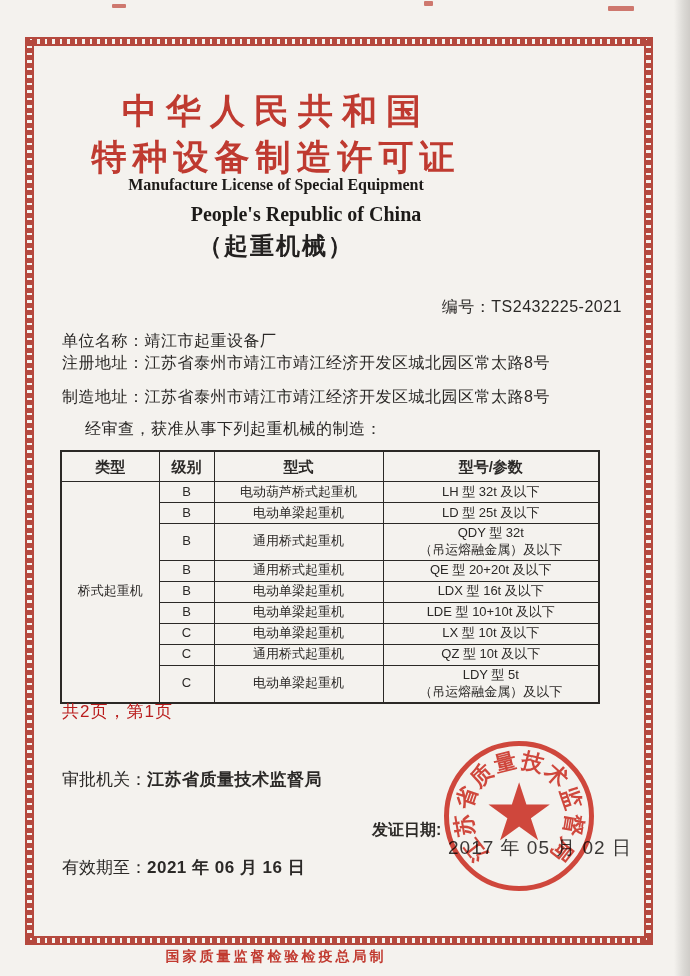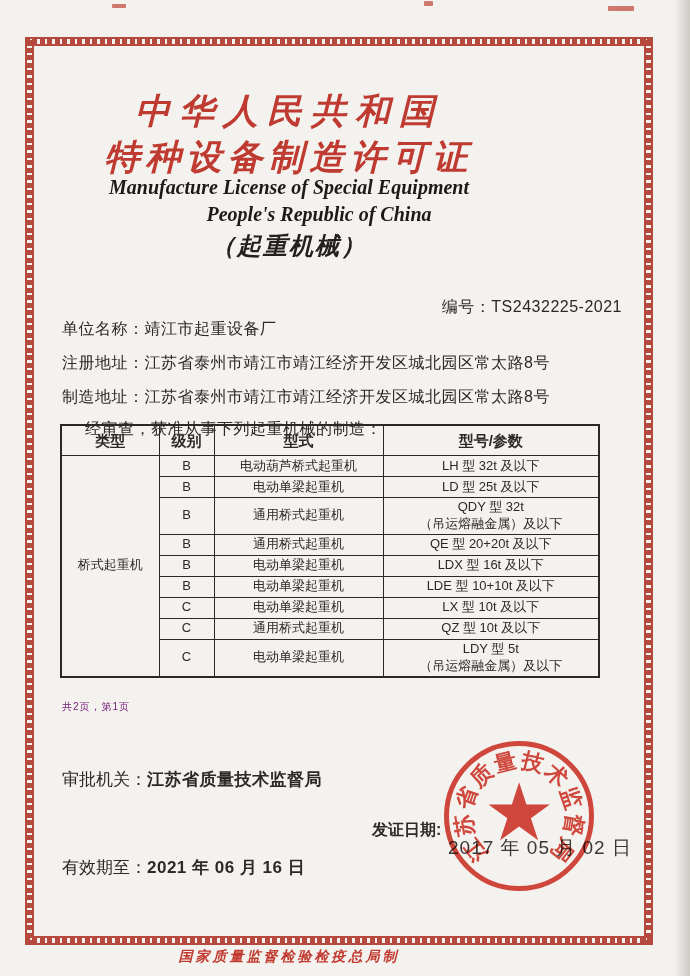--- a/index.html
+++ b/index.html
@@ -30,55 +30,55 @@
     position:absolute; top:37px; height:908px; width:9px; box-sizing:border-box;
     background:repeating-linear-gradient(0deg, #b5493e 0 5px, rgba(181,73,62,0) 5px 7.5px);
     border-left:2px solid #b5493e; border-right:2px solid #b5493e;
   }
   .frame-top { top:37px; }
   .frame-bottom { top:936px; }
   .frame-left { left:25px; }
   .frame-right { left:644px; }
 
   
-  .centerband { position:absolute; left:25px; width:528px; text-align:center;font-style:italic; }
+  .centerband { position:absolute; left:12px; width:528px; text-align:center; }
   .title-cn { color:#bf3a30; font-weight:bold; font-size:35px; letter-spacing:9px; }
   .t1 { top:88px; }
   .t2 { top:134px; letter-spacing:6px; }
   .title-en { color:#1c1a18; font-family:"Liberation Serif", serif; font-weight:bold; }
-  .t3 { top:176px; font-size:20px; }
+  .t3 { top:176px; font-size:16px; }
   .t4 { top:203px; font-size:20px;margin-left:30px; }
   .t5 { top:230px; font-size:24px; font-weight:bold; letter-spacing:2px; color:#232120; }
 
   .license-no { top:264px; right:68px; font-size:16px; letter-spacing:.5px; color:#2a2826;margin-top:33px; }
 
   
   .info-line { position:absolute; left:62px; font-size:16px; letter-spacing:.5px; white-space:nowrap; color:#2b2927; }
-  .i1 { top:319px; }
+  .i1 { top:331px; }
   .i2 { top:353px; }
   .i3 { top:387px; }
   .i4 { top:419px; left:85px; }
 
   
   table.lic {
-    position:absolute; left:60px; top:424px; width:538px;
+    position:absolute; left:60px; top:450px; width:538px;
     border-collapse:collapse; table-layout:fixed;
   }
   table.lic th, table.lic td {
     border:1px solid #2b2926; text-align:center; vertical-align:middle;
     padding:1px 3px; font-size:13px; line-height:1.3; color:#2b2927;
   }
   table.lic { border:2.5px solid #2b2926; }
   table.lic th { font-size:15px; font-weight:bold; height:27px; border-bottom:1.5px solid #2b2926; }
   table.lic td { height:18px; }
   td.param { white-space:pre-line; }
   col.c-type { width:98px; } col.c-grade { width:55px; }
   col.c-model { width:169px; } col.c-param { width:216px; }
 
-  .pagination { left:62px; top:700px; font-size:10px; letter-spacing:1px; color:#701a75; }
+  .pagination { left:62px; top:700px; font-size:17px; letter-spacing:1px; color:#b91c1c; }
 
   
   .b-line { position:absolute; font-size:17px; white-space:nowrap; color:#2b2927; }
   .approval { left:62px; top:768px; }
   .valid { left:62px; top:856px; }
   .b-line .val { font-weight:bold; letter-spacing:.5px; }
   .issue-label { left:372px; top:820px; font-size:16px; font-weight:600; }
   .issue-value { left:448px; top:835px; font-size:19px; font-weight:normal; letter-spacing:1px; color:#3a3836; }
 
   

